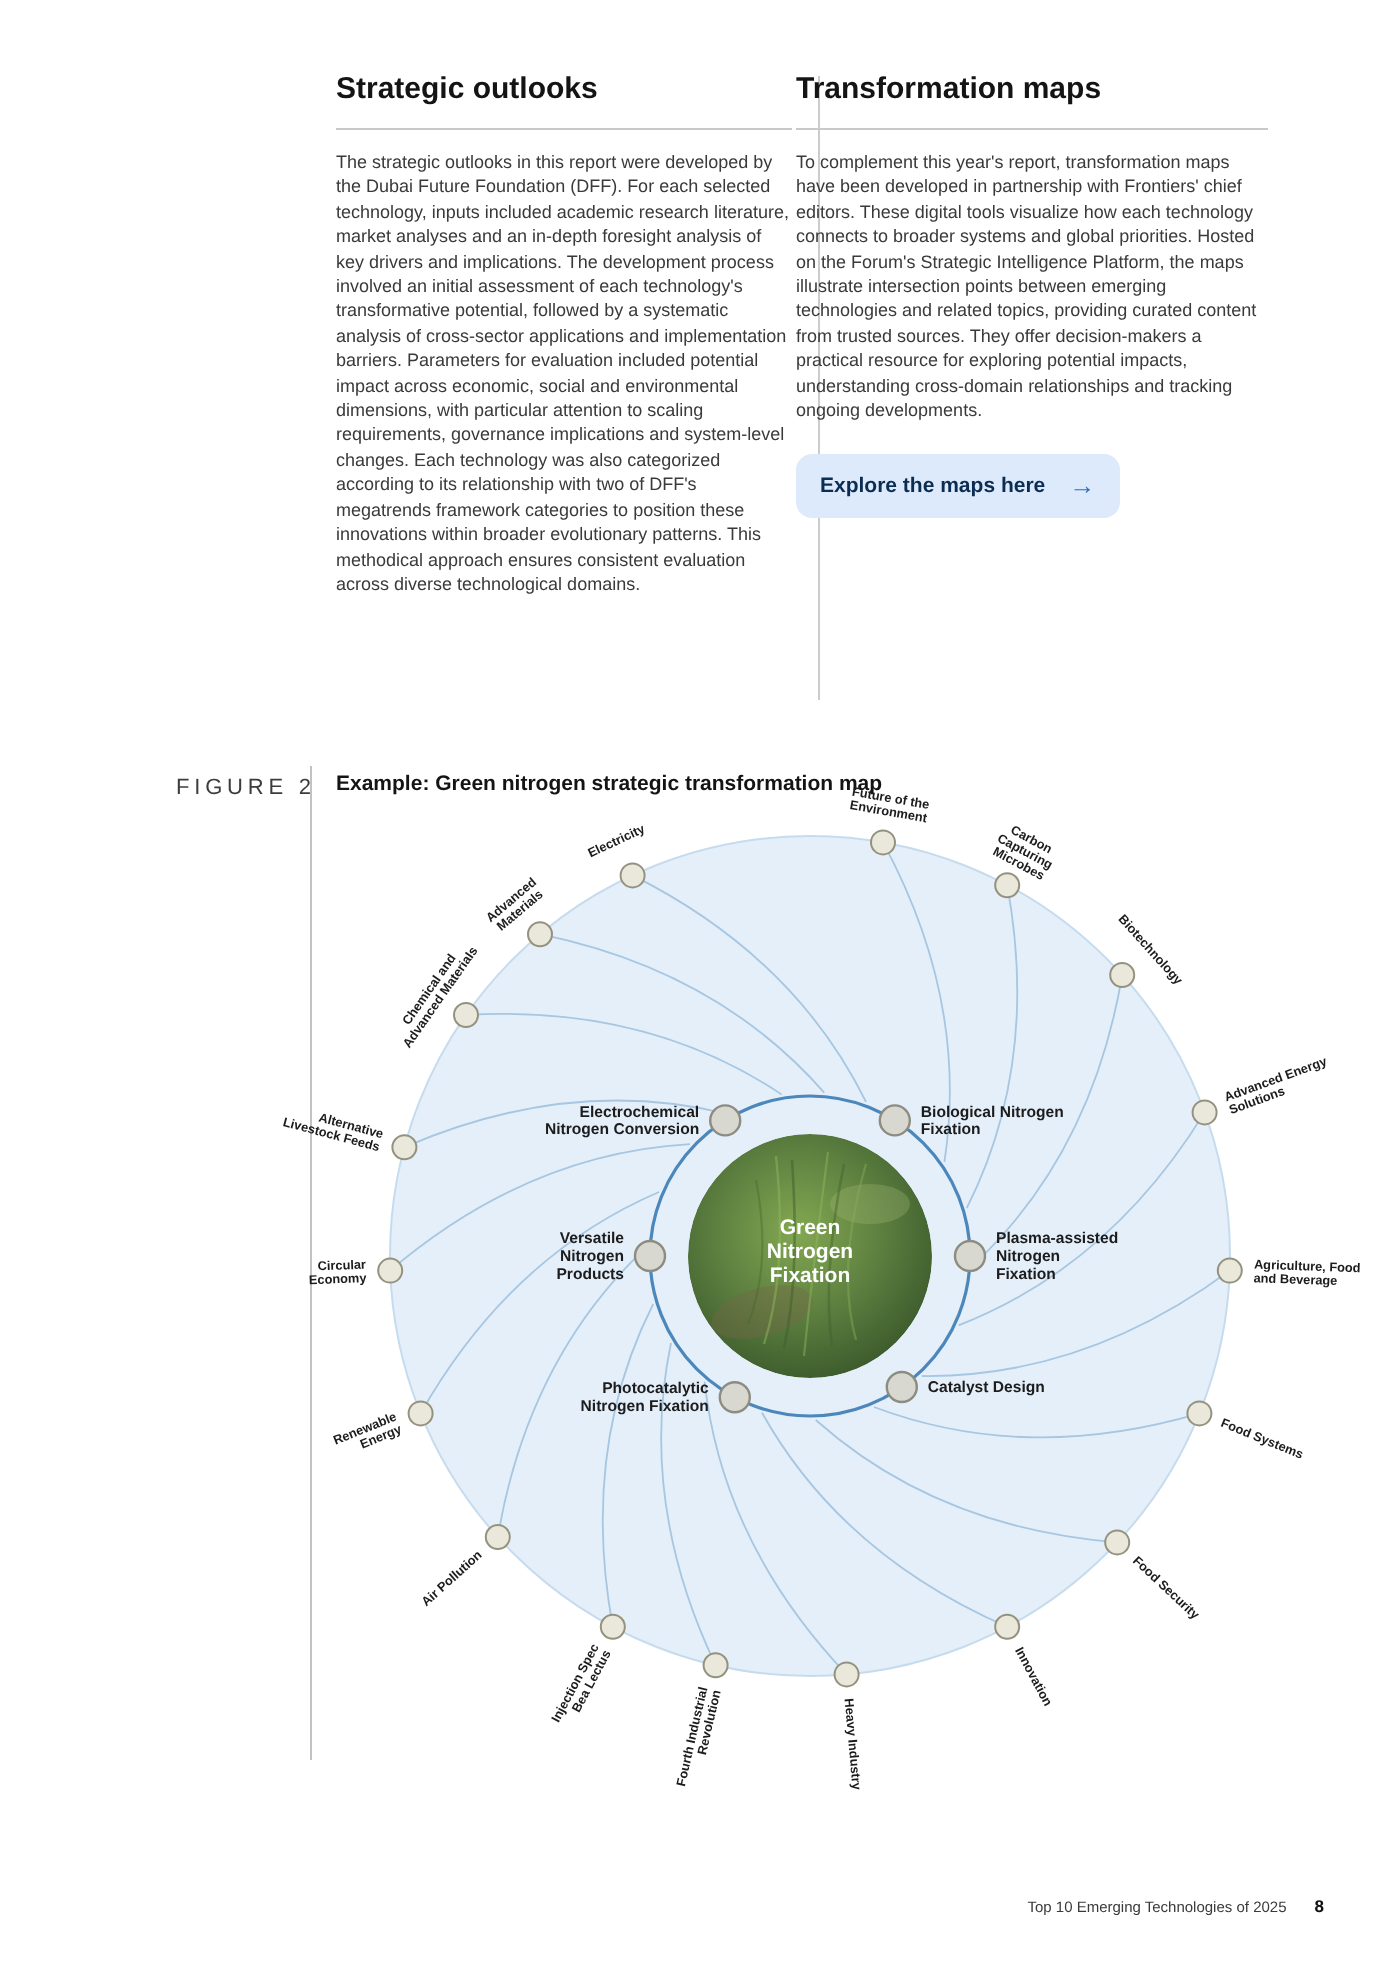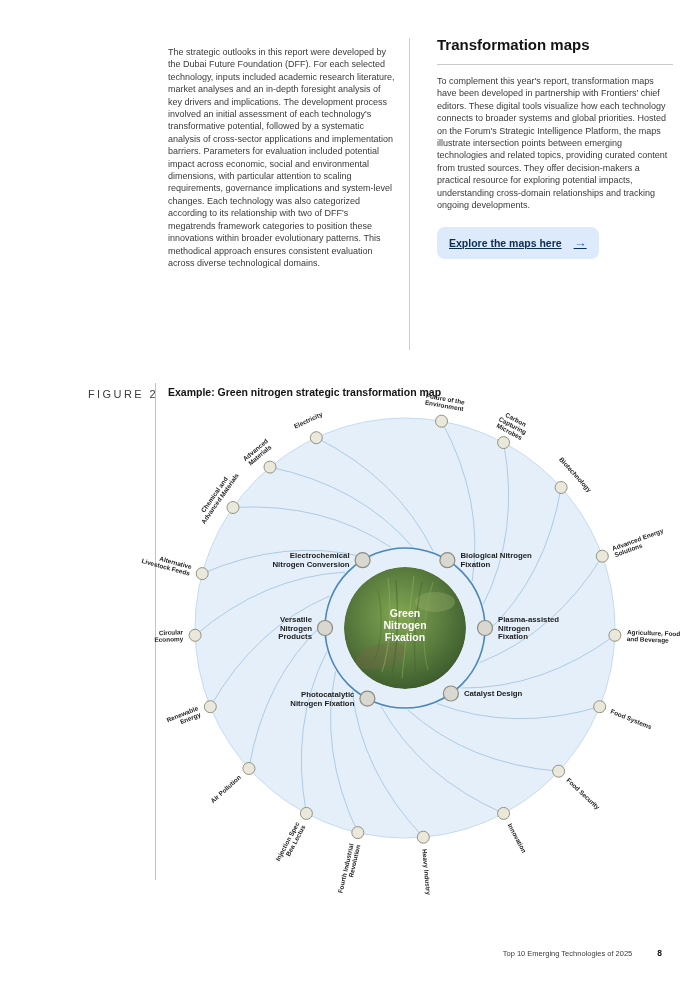--- a/index.html
+++ b/index.html
@@ -1,39 +1,40 @@
 <!DOCTYPE html>
 <html><head>
 <meta charset="utf-8">
 <style>
   html,body{margin:0;padding:0;}
   body{width:700px;height:990px;background:#ffffff;font-family:"Liberation Sans",sans-serif;position:relative;overflow:hidden;}
   .col{position:absolute;top:36px;}
   .col-left{left:168px;width:228px;}
-  .col-right{left:437px;width:236px;}
+  .col-right{left:398px;width:236px;}
   .col h2{font-size:15px;line-height:18px;margin:0;padding-bottom:10px;border-bottom:1px solid #c9c9c9;color:#141414;}
   .col p.body{font-size:9px;line-height:12.4px;color:#3a3a3a;margin:10px 0 0 0;}
   .vdivider{position:absolute;left:409px;top:38px;width:1px;height:312px;background:#cccccc;}
-  .maps-button{display:inline-flex;align-items:flex-end;gap:12px;margin-top:16px;background:#dceafb;border-radius:8px;padding:10px 12px;font-size:10.5px;font-weight:bold;color:#0c2d52;cursor:pointer;text-decoration:underline;}
+  .maps-button{display:inline-flex;align-items:flex-end;gap:12px;margin-top:16px;background:#dceafb;border-radius:8px;padding:10px 12px;font-size:10.5px;font-weight:bold;color:#0c2d52;cursor:pointer;}
   .maps-button .arrow{color:#2f6fb8;font-size:13px;font-weight:bold;line-height:12px;}
   .figure-label{position:absolute;left:88px;top:388px;font-size:11px;letter-spacing:2.4px;color:#3c3c3c;}
   .figure-rule{position:absolute;left:155px;top:383px;width:1px;height:497px;background:#c2c2c2;}
   .figure-title{position:absolute;left:168px;top:386px;font-size:10.5px;font-weight:bold;color:#141414;}
   #map-svg{position:absolute;left:150px;top:410px;overflow:visible;}
   #map-svg text{font-family:"Liberation Sans",sans-serif;}
-  footer{position:absolute;right:38px;top:948px;display:flex;align-items:baseline;gap:25px;}
+  footer{position:absolute;right:38px;top:948px;display:flex;align-items:baseline;gap:14px;}
   footer .ftext{font-size:7.5px;color:#3a3a3a;}
   footer .pagenum{font-size:8.5px;font-weight:bold;color:#111111;}
 </style>
 </head>
 <body>
 
 <div class="page">
 
   <section class="col col-left">
+    <h2>Strategic outlooks</h2>
     <p class="body">The strategic outlooks in this report were developed by the Dubai Future Foundation (DFF). For each selected technology, inputs included academic research literature, market analyses and an in-depth foresight analysis of key drivers and implications. The development process involved an initial assessment of each technology's transformative potential, followed by a systematic analysis of cross-sector applications and implementation barriers. Parameters for evaluation included potential impact across economic, social and environmental dimensions, with particular attention to scaling requirements, governance implications and system-level changes. Each technology was also categorized according to its relationship with two of DFF's megatrends framework categories to position these innovations within broader evolutionary patterns. This methodical approach ensures consistent evaluation across diverse technological domains.</p>
   </section>
 
   <div class="vdivider"></div>
 
   <section class="col col-right">
     <h2>Transformation maps</h2>
     <p class="body">To complement this year's report, transformation maps have been developed in partnership with Frontiers' chief editors. These digital tools visualize how each technology connects to broader systems and global priorities. Hosted on the Forum's Strategic Intelligence Platform, the maps illustrate intersection points between emerging technologies and related topics, providing curated content from trusted sources. They offer decision-makers a practical resource for exploring potential impacts, understanding cross-domain relationships and tracking ongoing developments.</p>
     <div class="maps-button">
       <span>Explore the maps here</span>

